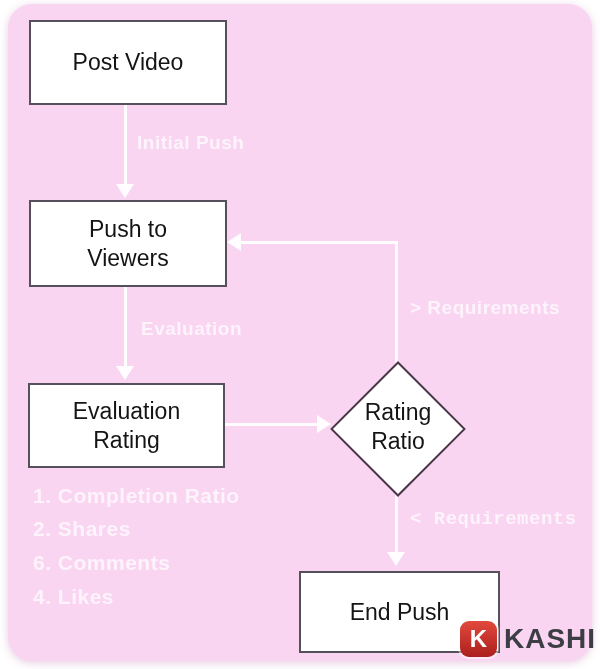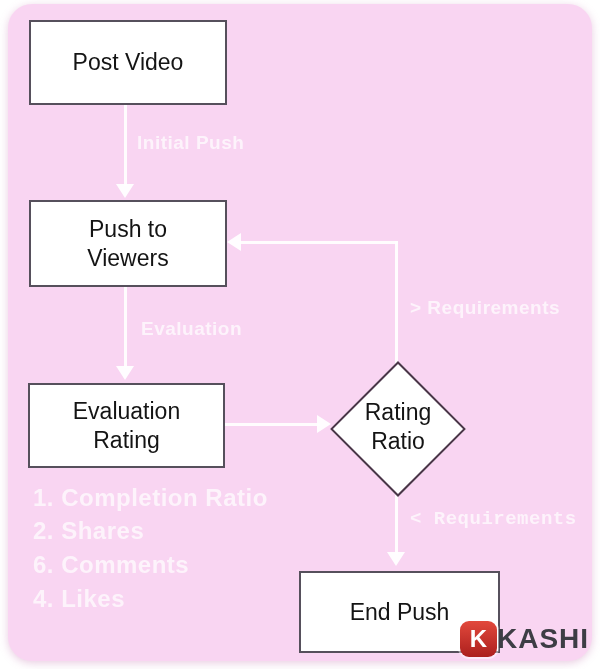--- a/index.html
+++ b/index.html
@@ -39,33 +39,33 @@
   .ah-down{border-left:9px solid transparent;border-right:9px solid transparent;border-top:14px solid rgba(255,255,255,.95);}
   .ah-left{border-top:9px solid transparent;border-bottom:9px solid transparent;border-right:14px solid rgba(255,255,255,.95);}
   .ah-right{border-top:9px solid transparent;border-bottom:9px solid transparent;border-left:14px solid rgba(255,255,255,.95);}
   
   .edge-label{
     position:absolute;color:rgba(255,255,255,.70);font-size:19px;font-weight:bold;
     white-space:nowrap;letter-spacing:.5px;
   }
   .criteria-item{
     position:absolute;left:33px;color:rgba(255,255,255,.70);
-    font-size:24px;font-weight:bold;white-space:nowrap;letter-spacing:.5px;
+    font-size:21px;font-weight:bold;white-space:nowrap;letter-spacing:.5px;
   }
   
   .logo{position:absolute;left:460px;top:621px;display:flex;align-items:center;}
   .logo-mark{
     width:37px;height:36px;border-radius:9px;
     background:linear-gradient(180deg,#e2493c 0%,#ac1f1d 100%);
     color:#ffffff;font-size:24px;font-weight:bold;
     display:flex;align-items:center;justify-content:center;
     box-shadow:0 0 0 2px rgba(255,255,255,.45);
   }
   .logo-text{
-    color:#3d3d45;font-size:28px;font-weight:bold;letter-spacing:1px;
+    margin-left:7px;color:#3d3d45;font-size:28px;font-weight:bold;letter-spacing:1px;
   }
 </style>
 </head>
 <body>
 
 <div class="panel">
 
   
 </div>
 

